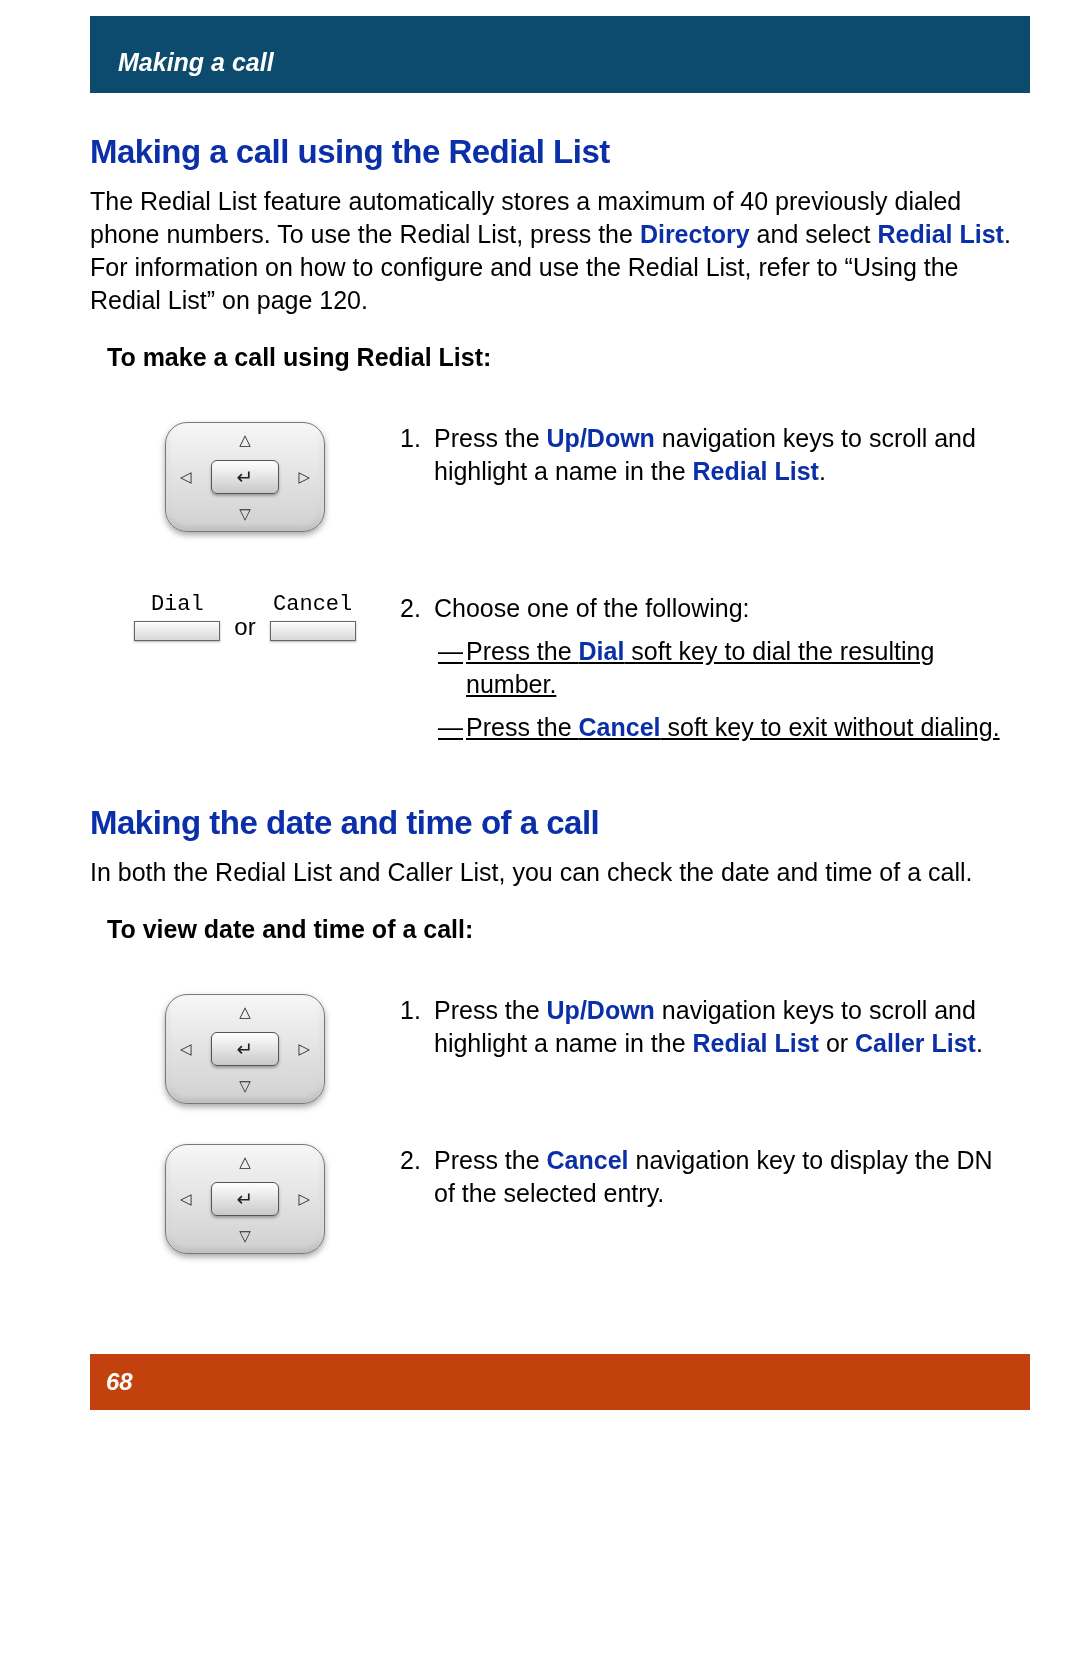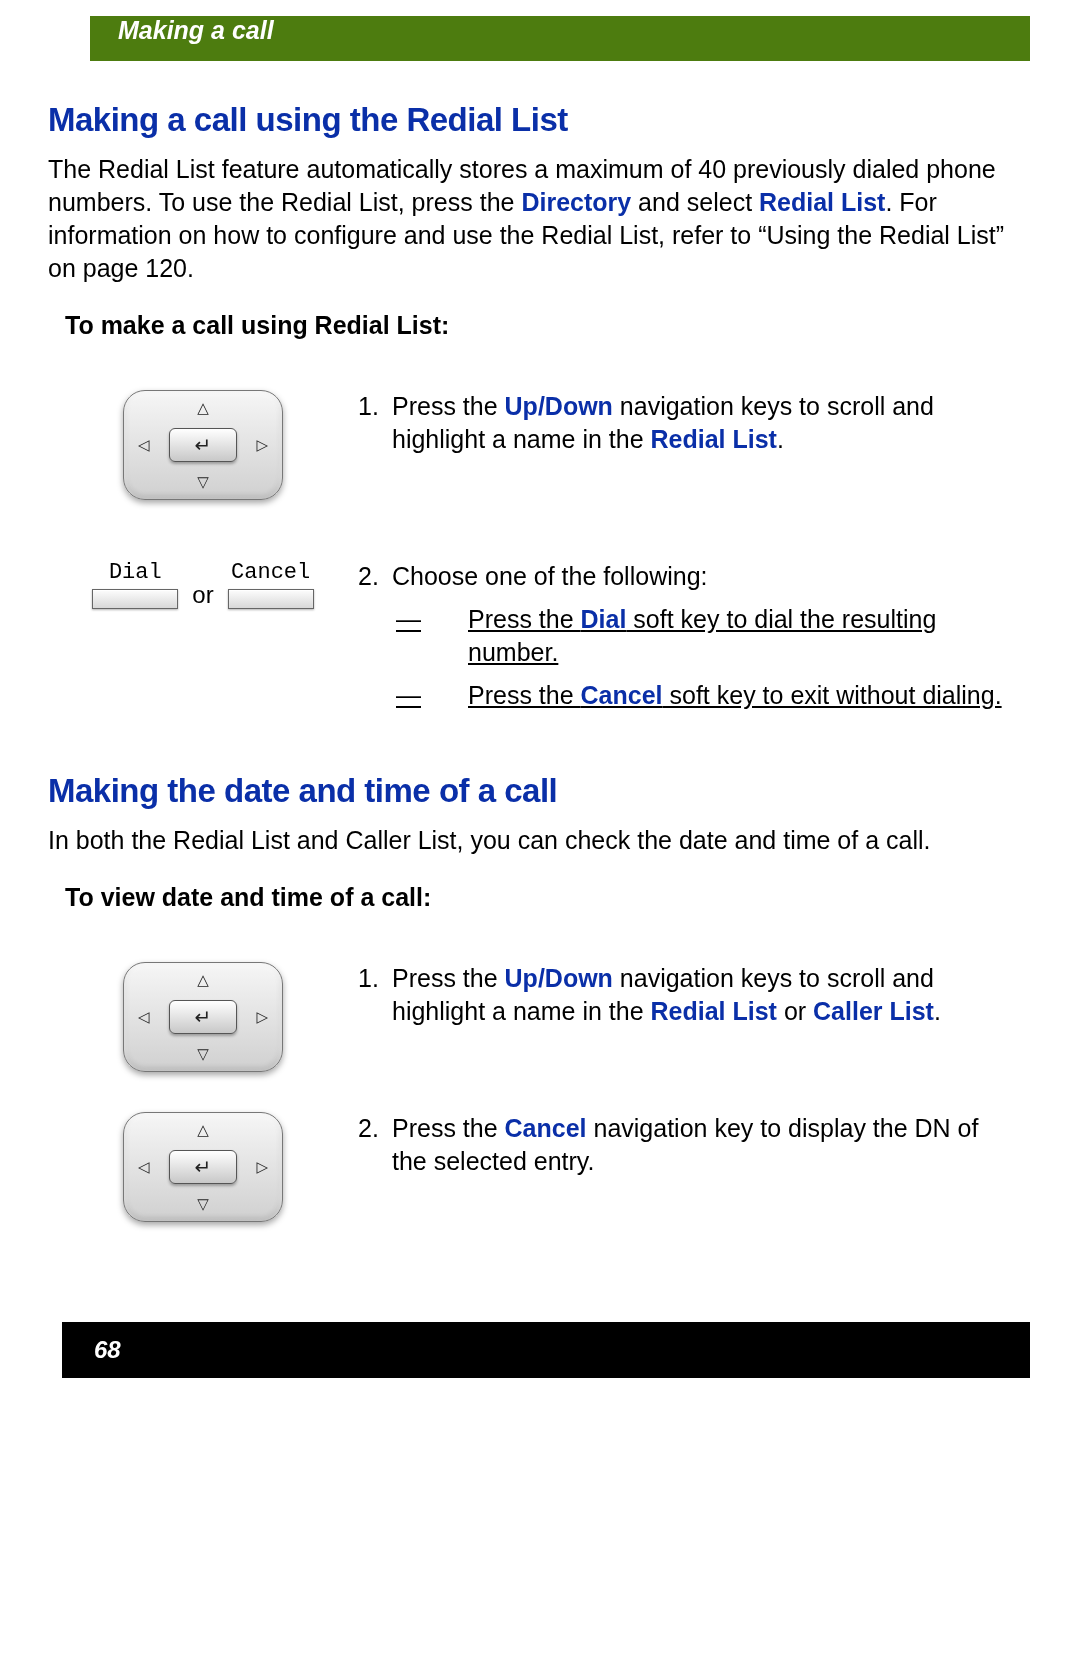--- a/index.html
+++ b/index.html
@@ -5,32 +5,32 @@
   * { box-sizing: border-box; margin: 0; padding: 0; }
   body {
     font-family: Arial, Helvetica, sans-serif;
     background: #fff;
     width: 1080px;
     margin: 0 auto;
     color: #000;
   }
   .page { padding: 0 0 40px 0; }
   .header-bar {
-    background: #4d7c0f;
+    background: #0c4a6e;
     color: #fff;
-    padding: 0 28px 16px 28px;
+    padding: 32px 28px 16px 28px;
     margin: 16px 50px 0 90px;
   }
   .header-bar .header-text {
     font-weight: bold;
     font-style: italic;
     font-size: 25px;
   }
   .content {
-    padding: 0 60px 0 48px;
+    padding: 0 60px 0 90px;
   }
   .section-title {
     color: #0a2fa8;
     font-weight: bold;
     font-size: 33px;
     letter-spacing: -0.5px;
     margin-top: 40px;
     margin-bottom: 14px;
   }
   .body-text {
@@ -66,21 +66,21 @@
     text-decoration: underline;
   }
   .step-num {
     display: inline-block;
     width: 34px;
     vertical-align: top;
   }
   .step-body { display: inline-block; width: calc(100% - 40px); vertical-align: top; }
   .sub-dash-row { display: flex; margin-top: 10px; padding-left: 38px; }
   .sub-dash { flex-shrink:0; width: 28px; }
-  .sub-dash-body { flex:1;margin-left:44px; }
+  .sub-dash-body { flex:1; }
 
   
   .navpad {
     width: 160px; height: 110px;
     border-radius: 22px;
     background: linear-gradient(#f6f6f6,#d0d0d0);
     border: 1px solid #777;
     box-shadow: inset 0 2px 6px rgba(255,255,255,0.8), inset 0 -2px 6px rgba(0,0,0,0.2), 0 3px 6px rgba(0,0,0,0.35);
     position: relative;
     display:flex; align-items:center; justify-content:center;
@@ -109,24 +109,24 @@
   .softkey-col { display:flex; flex-direction:column; align-items:center; gap:4px; }
   .softkey-btn {
     width: 86px; height: 20px;
     background: linear-gradient(#fdfdfd,#d8d8d8);
     border: 1px solid #666;
     box-shadow: inset 0 1px 1px #fff, 0 1px 2px rgba(0,0,0,0.3);
   }
   .or-text { font-family: Arial, sans-serif; font-size: 24px; align-self:flex-end; padding-bottom:0px; }
 
   .footer-bar {
-    background: #000000;
+    background: #c2410c;
     color: #fff;
-    padding: 14px 32px;
-    margin: 100px 50px 0 62px;
+    padding: 14px 16px;
+    margin: 100px 50px 0 90px;
   }
   .footer-bar .page-num {
     font-weight: bold;
     font-style: italic;
     font-size: 24px;
   }
 </style>
 </head>
 <body>
 

